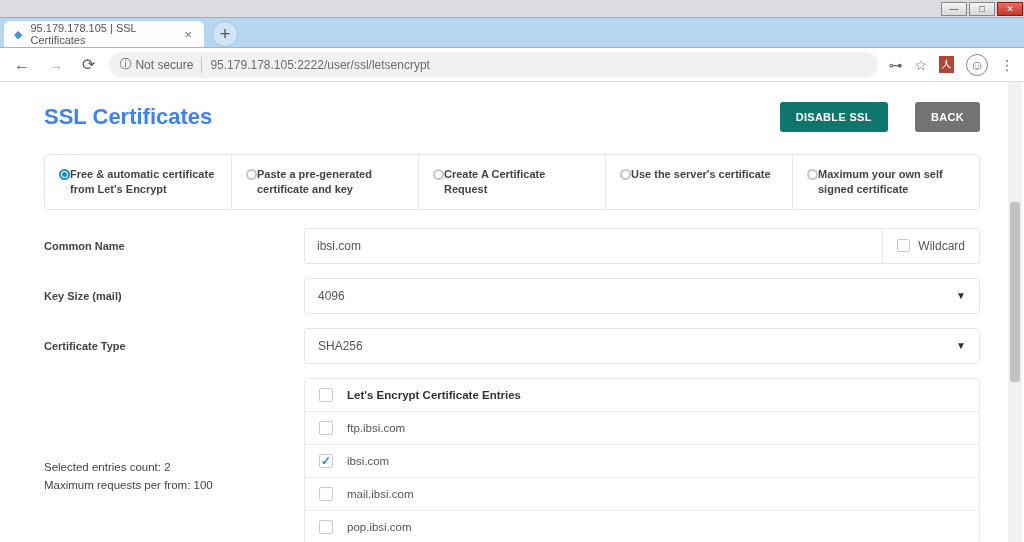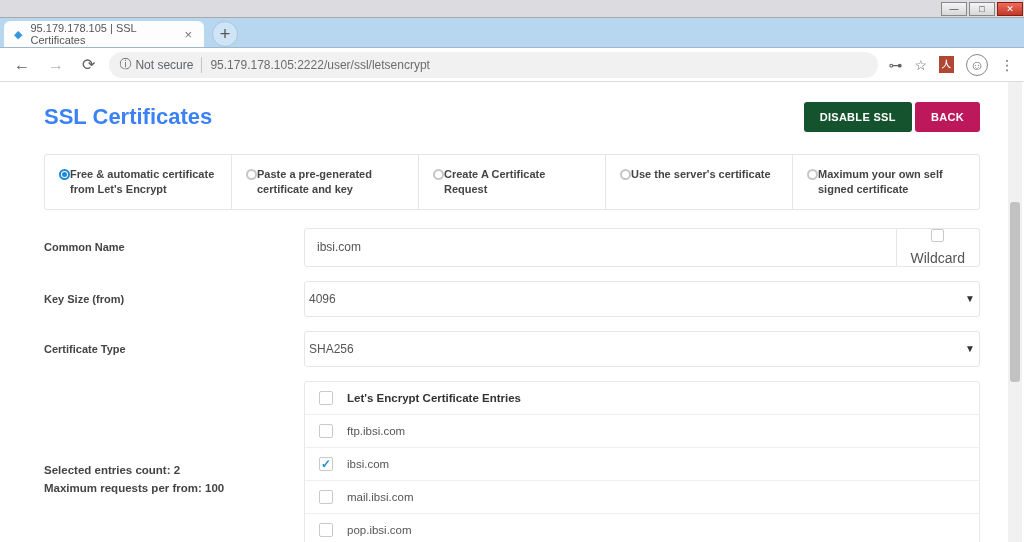--- a/index.html
+++ b/index.html
@@ -25,42 +25,42 @@
   .avatar { width:22px; height:22px; border-radius:50%; border:1px solid #888; display:flex; align-items:center; justify-content:center;}
 
   
   .page-wrap { padding: 20px 44px 20px; position:relative; height:460px; overflow:hidden;}
   .scrollbar { position:absolute; right:2px; top:0; bottom:0; width:14px; background:#f1f1f1;}
   .scroll-thumb{ position:absolute; left:2px; right:2px; top:120px; height:180px; background:#c2c2c2; border-radius:3px;}
 
   .header-row { display:flex; justify-content:space-between; align-items:center; margin-bottom:22px;}
   .page-title { font-size:22px; font-weight:600; color:#3b82f6;}
   .btn { border:none; padding:9px 16px; font-size:11px; font-weight:bold; letter-spacing:.3px; color:#fff; border-radius:3px; cursor:pointer;}
-  .btn-orange { background:#14532d;}
-  .btn-gray { background:#be185d;}
+  .btn-orange { background:#0f766e;}
+  .btn-gray { background:#737373;margin-left:24px;}
 
   .tabs-row { display:flex; border:1px solid #e6e6e6; border-radius:3px; margin-bottom:18px;}
   .cert-tab { flex:1; padding:12px 14px; display:flex; gap:0; align-items:flex-start; border-right:1px solid #e6e6e6; cursor:pointer;}
   .cert-tab:last-child{border-right:none;}
   .radio { width:11px; height:11px; border-radius:50%; border:2px solid #c6c6c6; margin-top:2px; flex-shrink:0;}
   .radio.selected { border-color:#1f8ad0;}
   .radio.selected::after{content:""; display:block; width:5px; height:5px; margin:1px; background:#1f8ad0; border-radius:50%;}
   .cert-tab-label { font-size:11px; font-weight:bold; color:#444; line-height:1.35;}
 
   .form-row { display:flex; align-items:center; margin-bottom:14px;}
   .form-label { width:260px; font-size:11px; font-weight:bold; color:#444;}
   .input-wrap { flex:1; display:flex;}
   .text-input { flex:1; border:1px solid #e6e6e6; border-radius:3px 0 0 3px; padding:10px 12px; font-size:12px; color:#555; background:#fff;}
-  .wildcard-box { border:1px solid #e6e6e6; border-left:none; border-radius:0 3px 3px 0; display:flex; align-items:center; padding:0 14px; gap:8px; font-size:14px; color:#555;flex-direction:column;}
+  .wildcard-box { border:1px solid #e6e6e6; border-left:none; border-radius:0 3px 3px 0; display:flex; align-items:center; padding:0 14px; gap:8px; font-size:12px; color:#555;}
   .wc-check { width:13px; height:13px; border:1px solid #c9c9c9; border-radius:2px;}
-  .select { flex:1; border:1px solid #e6e6e6; border-radius:3px; padding:10px 4px; font-size:12px; color:#555; display:flex; justify-content:space-between; align-items:center; background:#fff;}
+  .select { flex:1; border:1px solid #e6e6e6; border-radius:3px; padding:10px 13px; font-size:12px; color:#555; display:flex; justify-content:space-between; align-items:center; background:#fff;}
   .dd-arrow { font-size:10px; color:#333;}
 
   .entries-row{ display:flex; align-items:flex-start;}
-  .left-info { width:260px; padding-top:80px; font-size:11.5px; font-weight:bold; color:#444; line-height:1.6;}
+  .left-info { width:260px; padding-top:80px; font-size:11.5px; font-weight:normal; color:#444; line-height:1.6;}
   .entries-table{ flex:1; border:1px solid #e8e8e8; border-radius:3px;}
   .entry { display:flex; align-items:center; gap:14px; padding:9px 14px; border-bottom:1px solid #eeeeee; font-size:11.5px; color:#555;}
   .entry:last-child{border-bottom:none;}
   .entry.header{ font-weight:bold; color:#333;}
   .chk { width:14px; height:14px; border:1px solid #c9c9c9; border-radius:2px; display:flex; align-items:center; justify-content:center; flex-shrink:0;}
   .chk.checked{ color:#1f8ad0; font-size:12px; font-weight:bold;}
 </style>
 </head>
 <body>
 
@@ -138,21 +138,21 @@
     <div class="input-wrap">
       <input class="text-input" value="ibsi.com" style="">
       <div class="wildcard-box">
         <span class="wc-check"></span>
         <span>Wildcard</span>
       </div>
     </div>
   </div>
 
   <div class="form-row">
-    <div class="form-label">Key Size (from)</div>
+    <div class="form-label">Key Size (mail)</div>
     <div class="select">
       <span>4096</span>
       <span class="dd-arrow">▼</span>
     </div>
   </div>
 
   <div class="form-row">
     <div class="form-label">Certificate Type</div>
     <div class="select">
       <span>SHA256</span>

